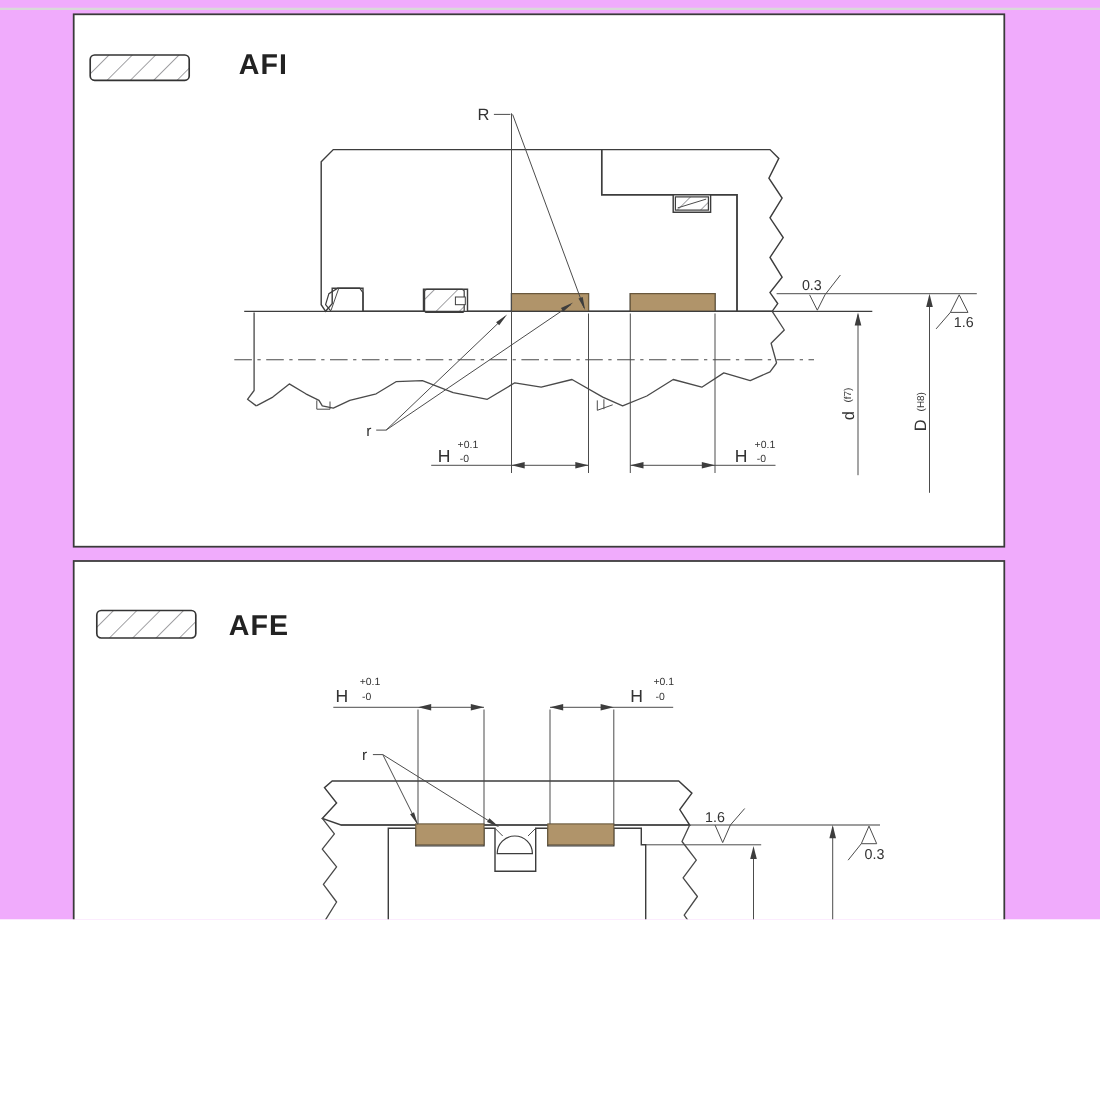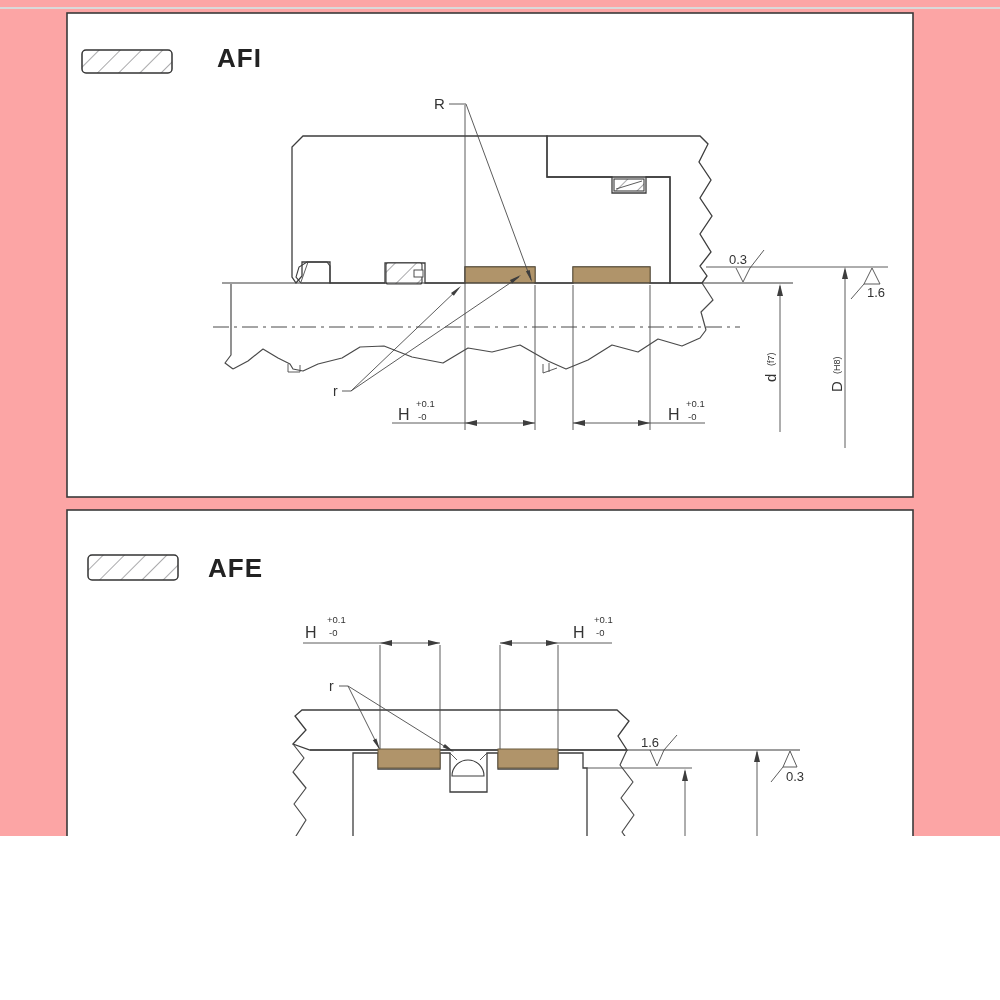--- a/index.html
+++ b/index.html
@@ -1,16 +1,16 @@
 <!DOCTYPE html>
 <html><head>
 <meta charset="utf-8">
 <style>
   html,body{margin:0;padding:0;background:#fff;}
-  .stage{position:relative;width:1000px;height:836px;background:#fca5a5;overflow:hidden;
+  .stage{position:relative;width:1000px;height:836px;background:#f0abfc;overflow:hidden;
          font-family:"Liberation Sans",sans-serif;}
   svg{position:absolute;left:0;top:0;}
   .ln{stroke:#3d3d3d;fill:none;stroke-width:1.3;stroke-linejoin:miter;}
   .thin{stroke:#4a4a4a;fill:none;stroke-width:0.9;}
   .med{stroke:#3d3d3d;fill:none;stroke-width:1.1;}
   .free{stroke:#4a4a4a;fill:none;stroke-width:1.2;stroke-linejoin:round;}
   .cl{stroke:#4a4a4a;fill:none;stroke-width:1;stroke-dasharray:16 5 3 5;}
   .arr{fill:#3d3d3d;stroke:none;}
   .txt{fill:#333;font-family:"Liberation Sans",sans-serif;}
   .t-title{font-size:26px;font-weight:600;letter-spacing:1px;fill:#222;}

